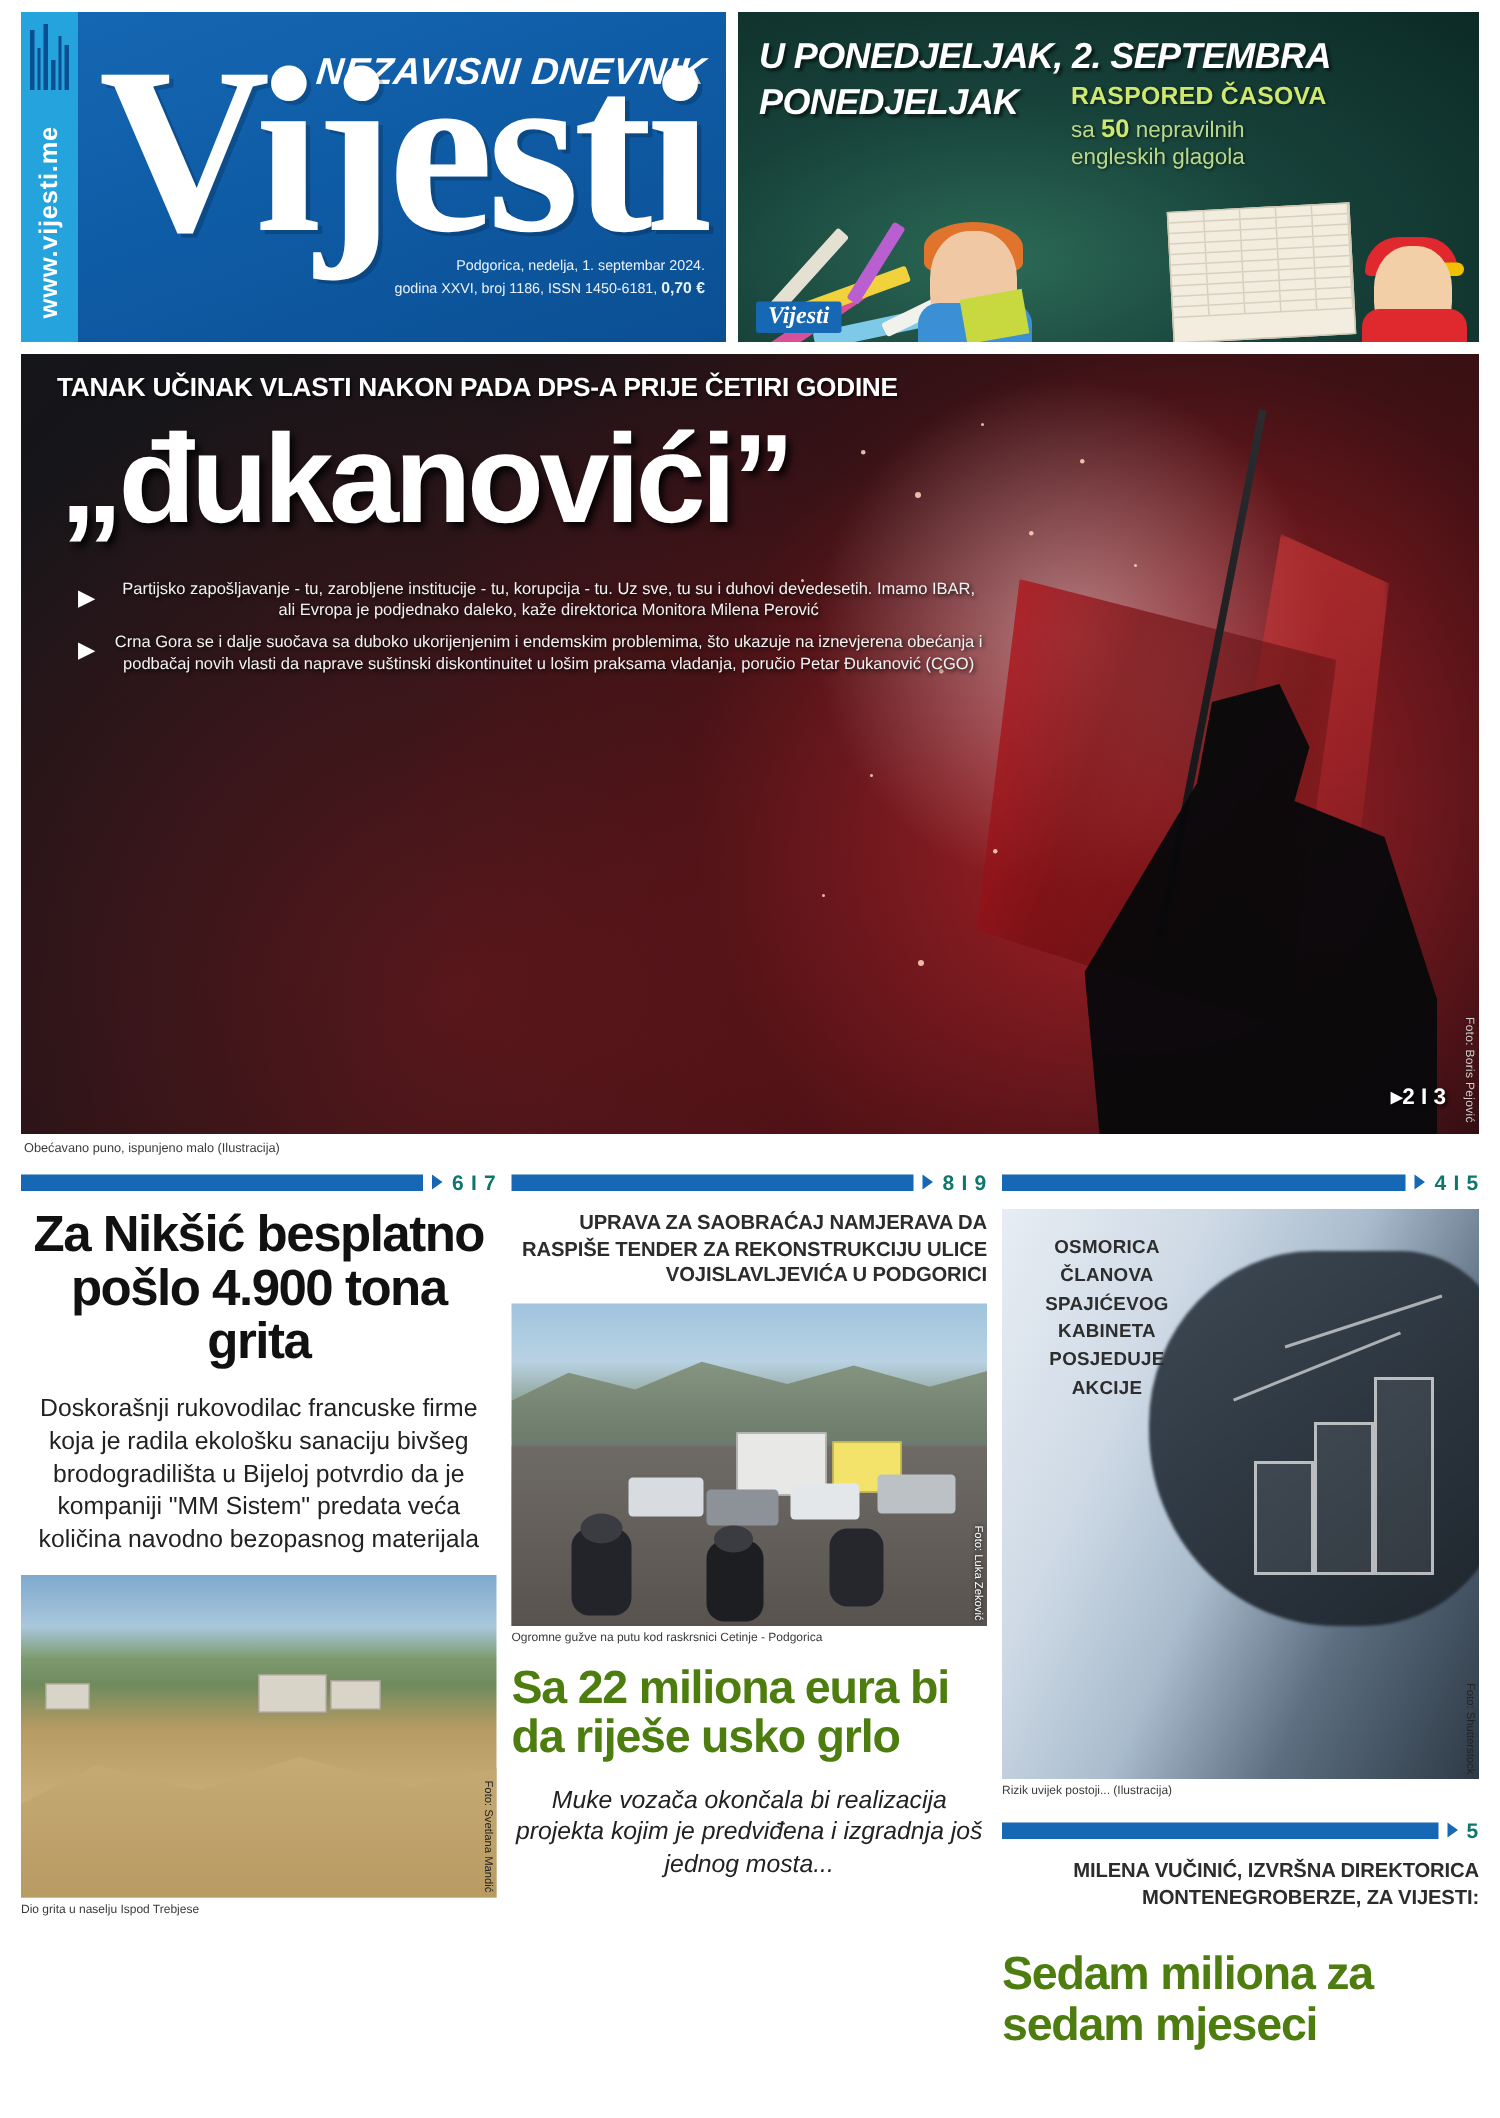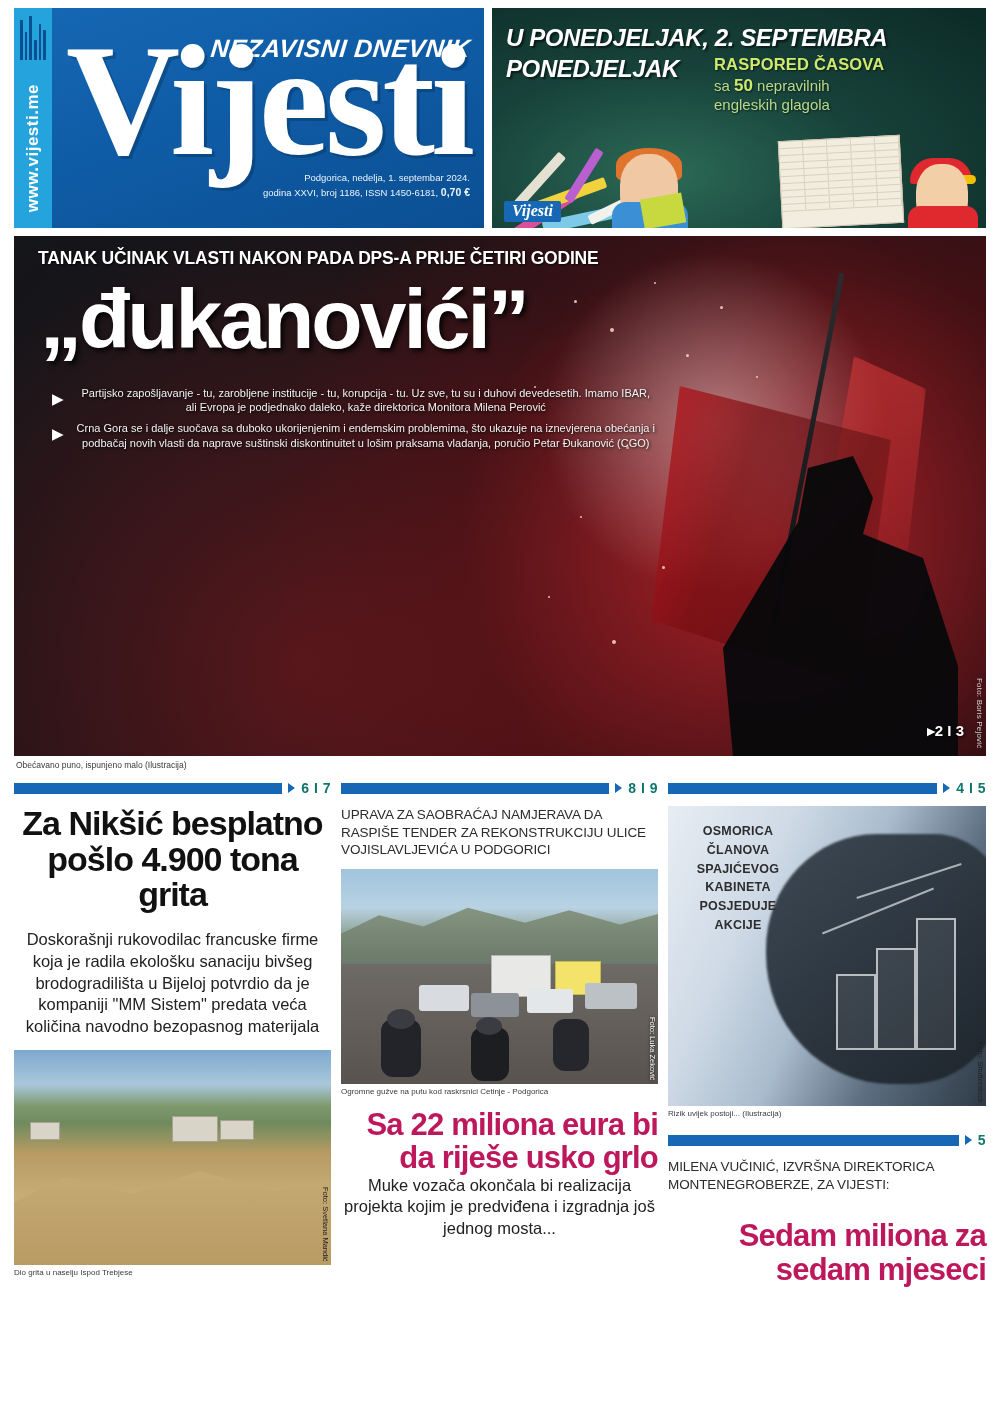--- a/index.html
+++ b/index.html
@@ -213,28 +213,28 @@
     width:0;height:0;border-left:7px solid #1668b4;
     border-top:5px solid transparent;border-bottom:5px solid transparent;
   }
 
   .hl-big {
     font-size: 34px; font-weight: bold; line-height: 1.05;
     text-align:center; letter-spacing:-1px; color:#111;
   }
   .hl-mid {
     font-size: 31px; font-weight: bold; line-height: 1.08;
-    text-align:right; letter-spacing:-.8px; color:#be185d;
+    text-align:left; letter-spacing:-.8px; color:#4d7c0f;
   }
   .lede {
     font-size: 16.5px; line-height: 1.32; text-align:center;
     color:#222; margin-top: 16px;
   }
   .kicker-c {
-    font-size: 13.5px; font-weight:normal; text-align:left;
+    font-size: 13.5px; font-weight:bold; text-align:right;
     line-height:1.3; color:#2c2c2c; letter-spacing:-.1px;
   }
   .cap { font-size:8px; color:#3a3a3a; margin-top:3px; }
 
   
   .photo { position:relative; overflow:hidden; }
   .photo .vcredit {
     position:absolute; right:1px; bottom:3px;
     writing-mode: vertical-rl;
     font-size:7.5px; color:#ffffff; text-shadow:0 0 3px rgba(0,0,0,.9);
@@ -264,21 +264,21 @@
       linear-gradient(180deg,#7ea9cd 0%, #a9c7dc 16%, #7d9a6e 26%, #6f8b5e 34%, #b79b63 48%, #c7ab74 66%, #d8bd85 100%);
   }
   .grit-pile {
     position:absolute; left:-10px; right:-10px; bottom:-10px; height:140px;
     background: linear-gradient(180deg,#cbb079,#b79a62);
     clip-path: polygon(0% 52%, 18% 30%, 38% 42%, 58% 26%, 80% 40%, 100% 30%, 100% 100%, 0% 100%);
   }
   .grit-house { position:absolute; background:#d9d4c8; border:1px solid #a9a194; }
 
   .photo-finance {
-    height: 300px;
+    height: 380px;
     background:
       linear-gradient(115deg,#e7edf3 0%, #cfdae6 28%, #a9bccd 50%, #5c6e80 72%, #2e3a46 100%);
   }
   .fin-hand {
     position:absolute; right:-20px; top:28px; width:240px; height:250px;
     background: linear-gradient(140deg,#3d4954,#1d242c);
     border-radius: 46% 30% 40% 52%;
     filter: blur(1px);
   }
   .fin-bar {
@@ -519,21 +519,21 @@
       <div class="car" style="left:40px;  top:150px; width:40px; height:58px; background:#23242a; border-radius:12px;"></div>
       <div class="car" style="left:130px; top:158px; width:38px; height:54px; background:#1d1e22; border-radius:12px;"></div>
       <div class="car" style="left:212px; top:150px; width:36px; height:52px; background:#26272c; border-radius:12px;"></div>
       <div class="car" style="left:46px;  top:140px; width:28px; height:20px; background:#3b3c42; border-radius:50%;"></div>
       <div class="car" style="left:135px; top:148px; width:26px; height:18px; background:#3b3c42; border-radius:50%;"></div>
       <div class="vcredit">Foto: Luka Zeković</div>
     </div>
     <div class="cap">Ogromne gužve na putu kod raskrsnici Cetinje - Podgorica</div>
 
     <div class="hl-mid" style="margin-top:12px;">Sa 22 miliona eura bi da riješe usko grlo</div>
-    <div class="lede" style="margin-top:0;">Muke vozača okončala bi realizacija projekta kojim je predviđena i izgradnja još jednog mosta...</div>
+    <div class="lede" style="margin-top:15px;font-style:italic;">Muke vozača okončala bi realizacija projekta kojim je predviđena i izgradnja još jednog mosta...</div>
   </div>
 
   <div class="col col-right">
     <div class="rule">
       <div class="bar"></div>
       <div class="tri"></div>
       <div class="pg">4 I 5</div>
     </div>
 
     <div class="photo photo-finance">

